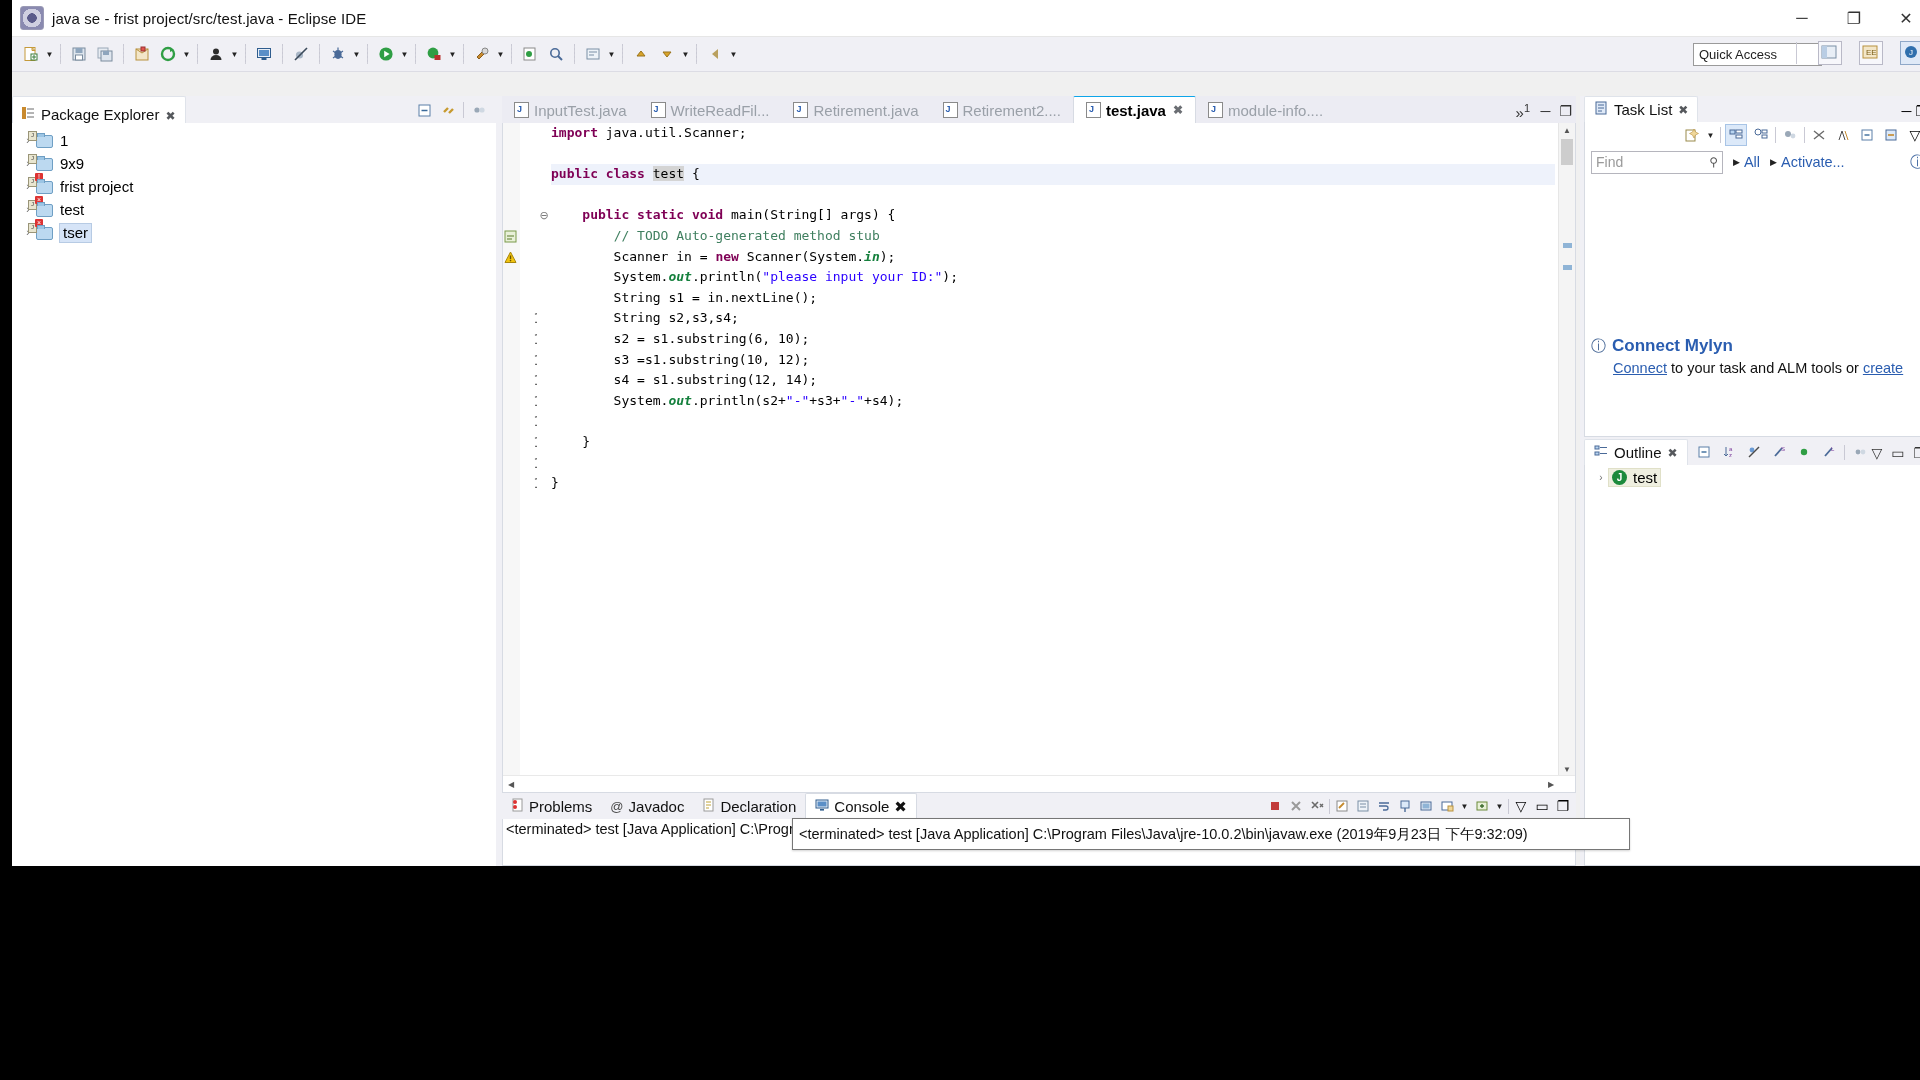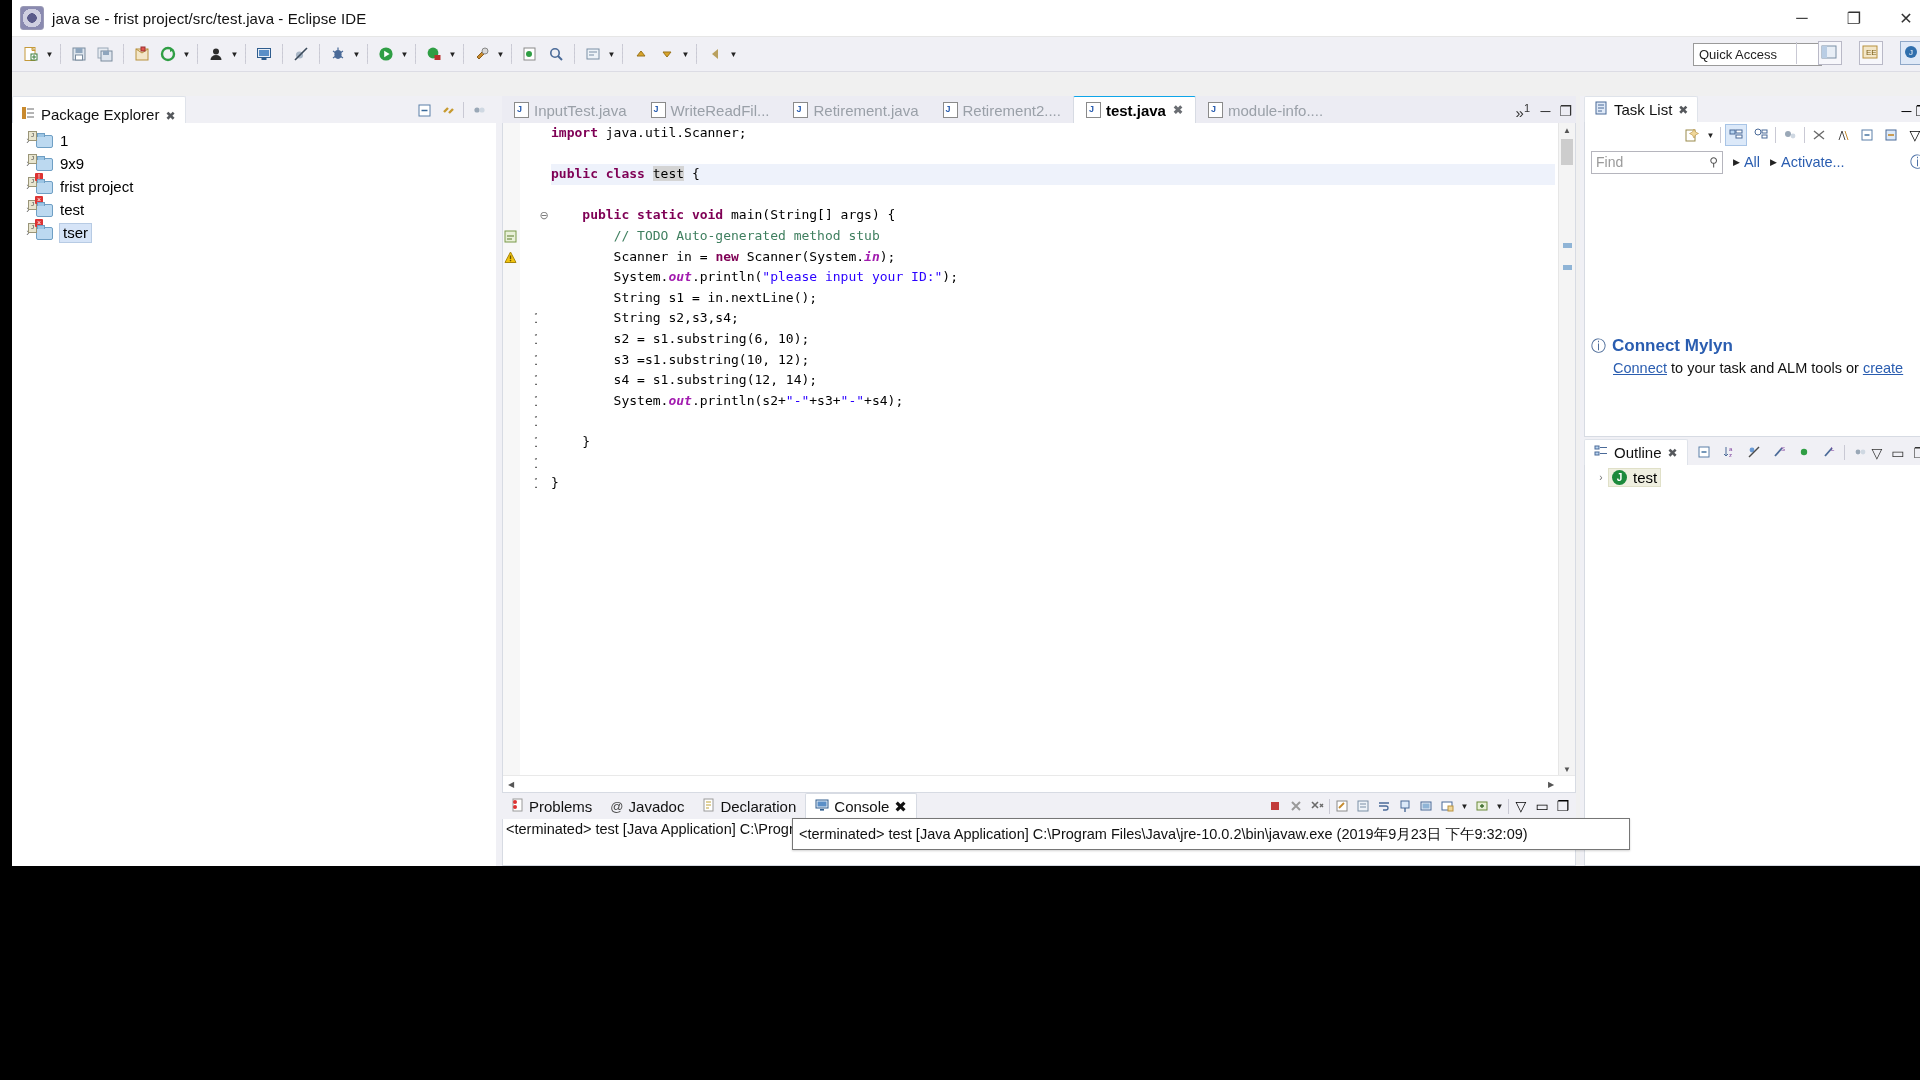--- a/index.html
+++ b/index.html
@@ -97,21 +97,21 @@
   }
   .gutter-num .ln{
     font-family:"DejaVu Sans Mono","Liberation Mono",monospace;font-size:14px;line-height:20.6px;
     color:#666;text-align:right;padding-right:4px;
   }
   .codeline{height:20.6px;}
   .codeline.hl{background:#eef2fb;}
   .kw{color:#7f0055;font-weight:bold;}
   .str{color:#2a00ff;}
   .cmt{color:#3f7f5f;}
-  .fld{color:#a21caf;font-style:italic;font-weight:bold;}
+  .fld{color:#15803d;font-style:italic;font-weight:bold;}
   .occ{background:#d4d4d4;}
   .ebar-v{position:absolute;right:0;top:0;width:16px;bottom:16px;background:#f4f4f4;border-left:1px solid #e6e6e6;}
   .ebar-v .thumb{position:absolute;left:2px;top:2px;right:2px;height:20px;background:#cdcdcd;}
   .ebar-up,.ebar-dn{position:absolute;right:1px;width:14px;height:14px;display:flex;align-items:center;justify-content:center;font-size:8px;color:#555;}
   .ebar-h{position:absolute;left:0;right:0;bottom:0;height:16px;background:#fff;border-top:1px solid #e9e9e9;}
   .hb-l,.hb-r{position:absolute;top:1px;width:14px;height:14px;display:flex;align-items:center;justify-content:center;font-size:8px;color:#555;}
   
   .console{position:absolute;left:0;right:0;bottom:0;height:73px;background:#f0f0f5;}
   .ctabrow{height:26px;display:flex;align-items:flex-end;position:relative;}
   .ctab{height:25px;display:flex;align-items:center;gap:5px;padding:0 9px;font-size:15px;color:#111;}

